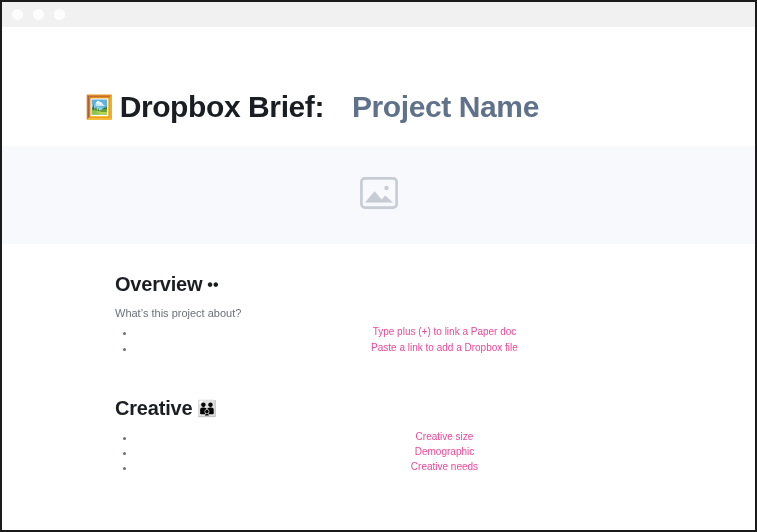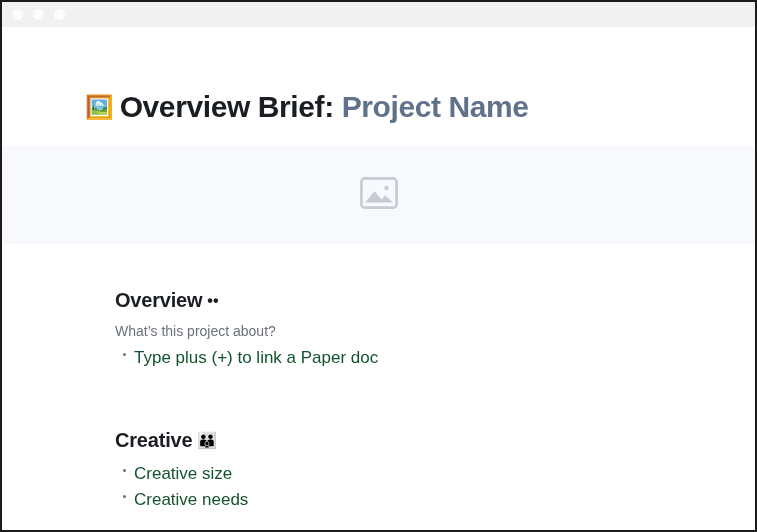--- a/index.html
+++ b/index.html
@@ -60,20 +60,21 @@
   }
   .title-emoji {
     font-size: 23px;
     vertical-align: 2px;
     margin-right: 6px;
     letter-spacing: 0;
   }
   .title-placeholder {
     color: #60718a;
     font-weight: bold;
+    margin-left: 20px;
   }
 
   
   #cover-banner {
     margin-top: 22px;
     height: 98px;
     background: #f7f9fd;
     display: flex;
     align-items: center;
     justify-content: center;
@@ -86,51 +87,52 @@
   #content {
     padding: 0 0 0 113px;
   }
   .section {
     margin: 0;
   }
   .section-overview { padding-top: 28px; }
   .section-audience { padding-top: 41px; }
 
   .section-heading {
-    margin: 16px 0 9px 0;
+    margin: 0 0 9px 0;
     font-size: 20px;
     font-weight: bold;
     letter-spacing: -0.2px;
     color: #1a1d21;
     line-height: 1.2;
     white-space: nowrap;
   }
   .heading-emoji {
     font-size: 16px;
     margin-left: 5px;
     letter-spacing: 0;
     vertical-align: 1px;
   }
   .section-prompt {
     margin: 0 0 2px 0;
-    font-size: 14px;
+    font-size: 11px;
     line-height: 1.55;
     color: #6b7177;
   }
   ul.section-list {
     margin: 0;
     padding: 0 0 0 19px;
     list-style: none;
   }
   ul.section-list li {
     position: relative;
-    font-size: 17px;
+    font-size: 10px;
     line-height: 1.52;
-    color: #14532d;
+    color: #ec4899;
     padding: 0 0 0 0;
+    text-align: center;
   }
   ul.section-list li::before {
     content: "";
     position: absolute;
     left: -11px;
     top: 8px;
     width: 3px;
     height: 3px;
     border-radius: 50%;
     background: #6b7177;
@@ -143,21 +145,21 @@
 
   <div id="titlebar">
     <span class="traffic-light"></span>
     <span class="traffic-light"></span>
     <span class="traffic-light"></span>
   </div>
 
   <div id="doc">
 
     <h1 id="doc-title">
-      <span class="title-emoji">🖼️</span><span>Overview Brief:</span>
+      <span class="title-emoji">🖼️</span><span>Dropbox Brief:</span>
       <span class="title-placeholder">Project Name</span>
     </h1>
 
     <div id="cover-banner">
       <span class="image-placeholder-icon">
         <svg width="38" height="32" viewBox="0 0 38 32" aria-hidden="true">
           <rect x="1.4" y="1.4" width="35.2" height="29.2" rx="3.4" ry="3.4" fill="none" stroke="#c6cbd4" stroke-width="2.6"></rect>
           <circle cx="26.5" cy="11" r="2.2" fill="#c6cbd4"></circle>
           <path d="M5 25.6 L14.6 14.2 L21.6 22.4 L25.2 18.6 L33 25.6 Z" fill="#c6cbd4"></path>
         </svg>
@@ -166,28 +168,30 @@
 
     <div id="content">
 
       <div class="section section-overview">
         <h2 class="section-heading">
           <span>Overview</span><span class="heading-emoji">••</span>
         </h2>
         <p class="section-prompt">What’s this project about?</p>
         <ul class="section-list">
           <li>Type plus (+) to link a Paper doc</li>
+          <li>Paste a link to add a Dropbox file</li>
         </ul>
       </div>
 
       <div class="section section-audience">
         <h2 class="section-heading">
           <span>Creative</span><span class="heading-emoji">👪</span>
         </h2>
         <ul class="section-list">
           <li>Creative size</li>
+          <li>Demographic</li>
           <li>Creative needs</li>
         </ul>
       </div>
 
     </div>
   </div>
 </div>
 
 </body></html>

